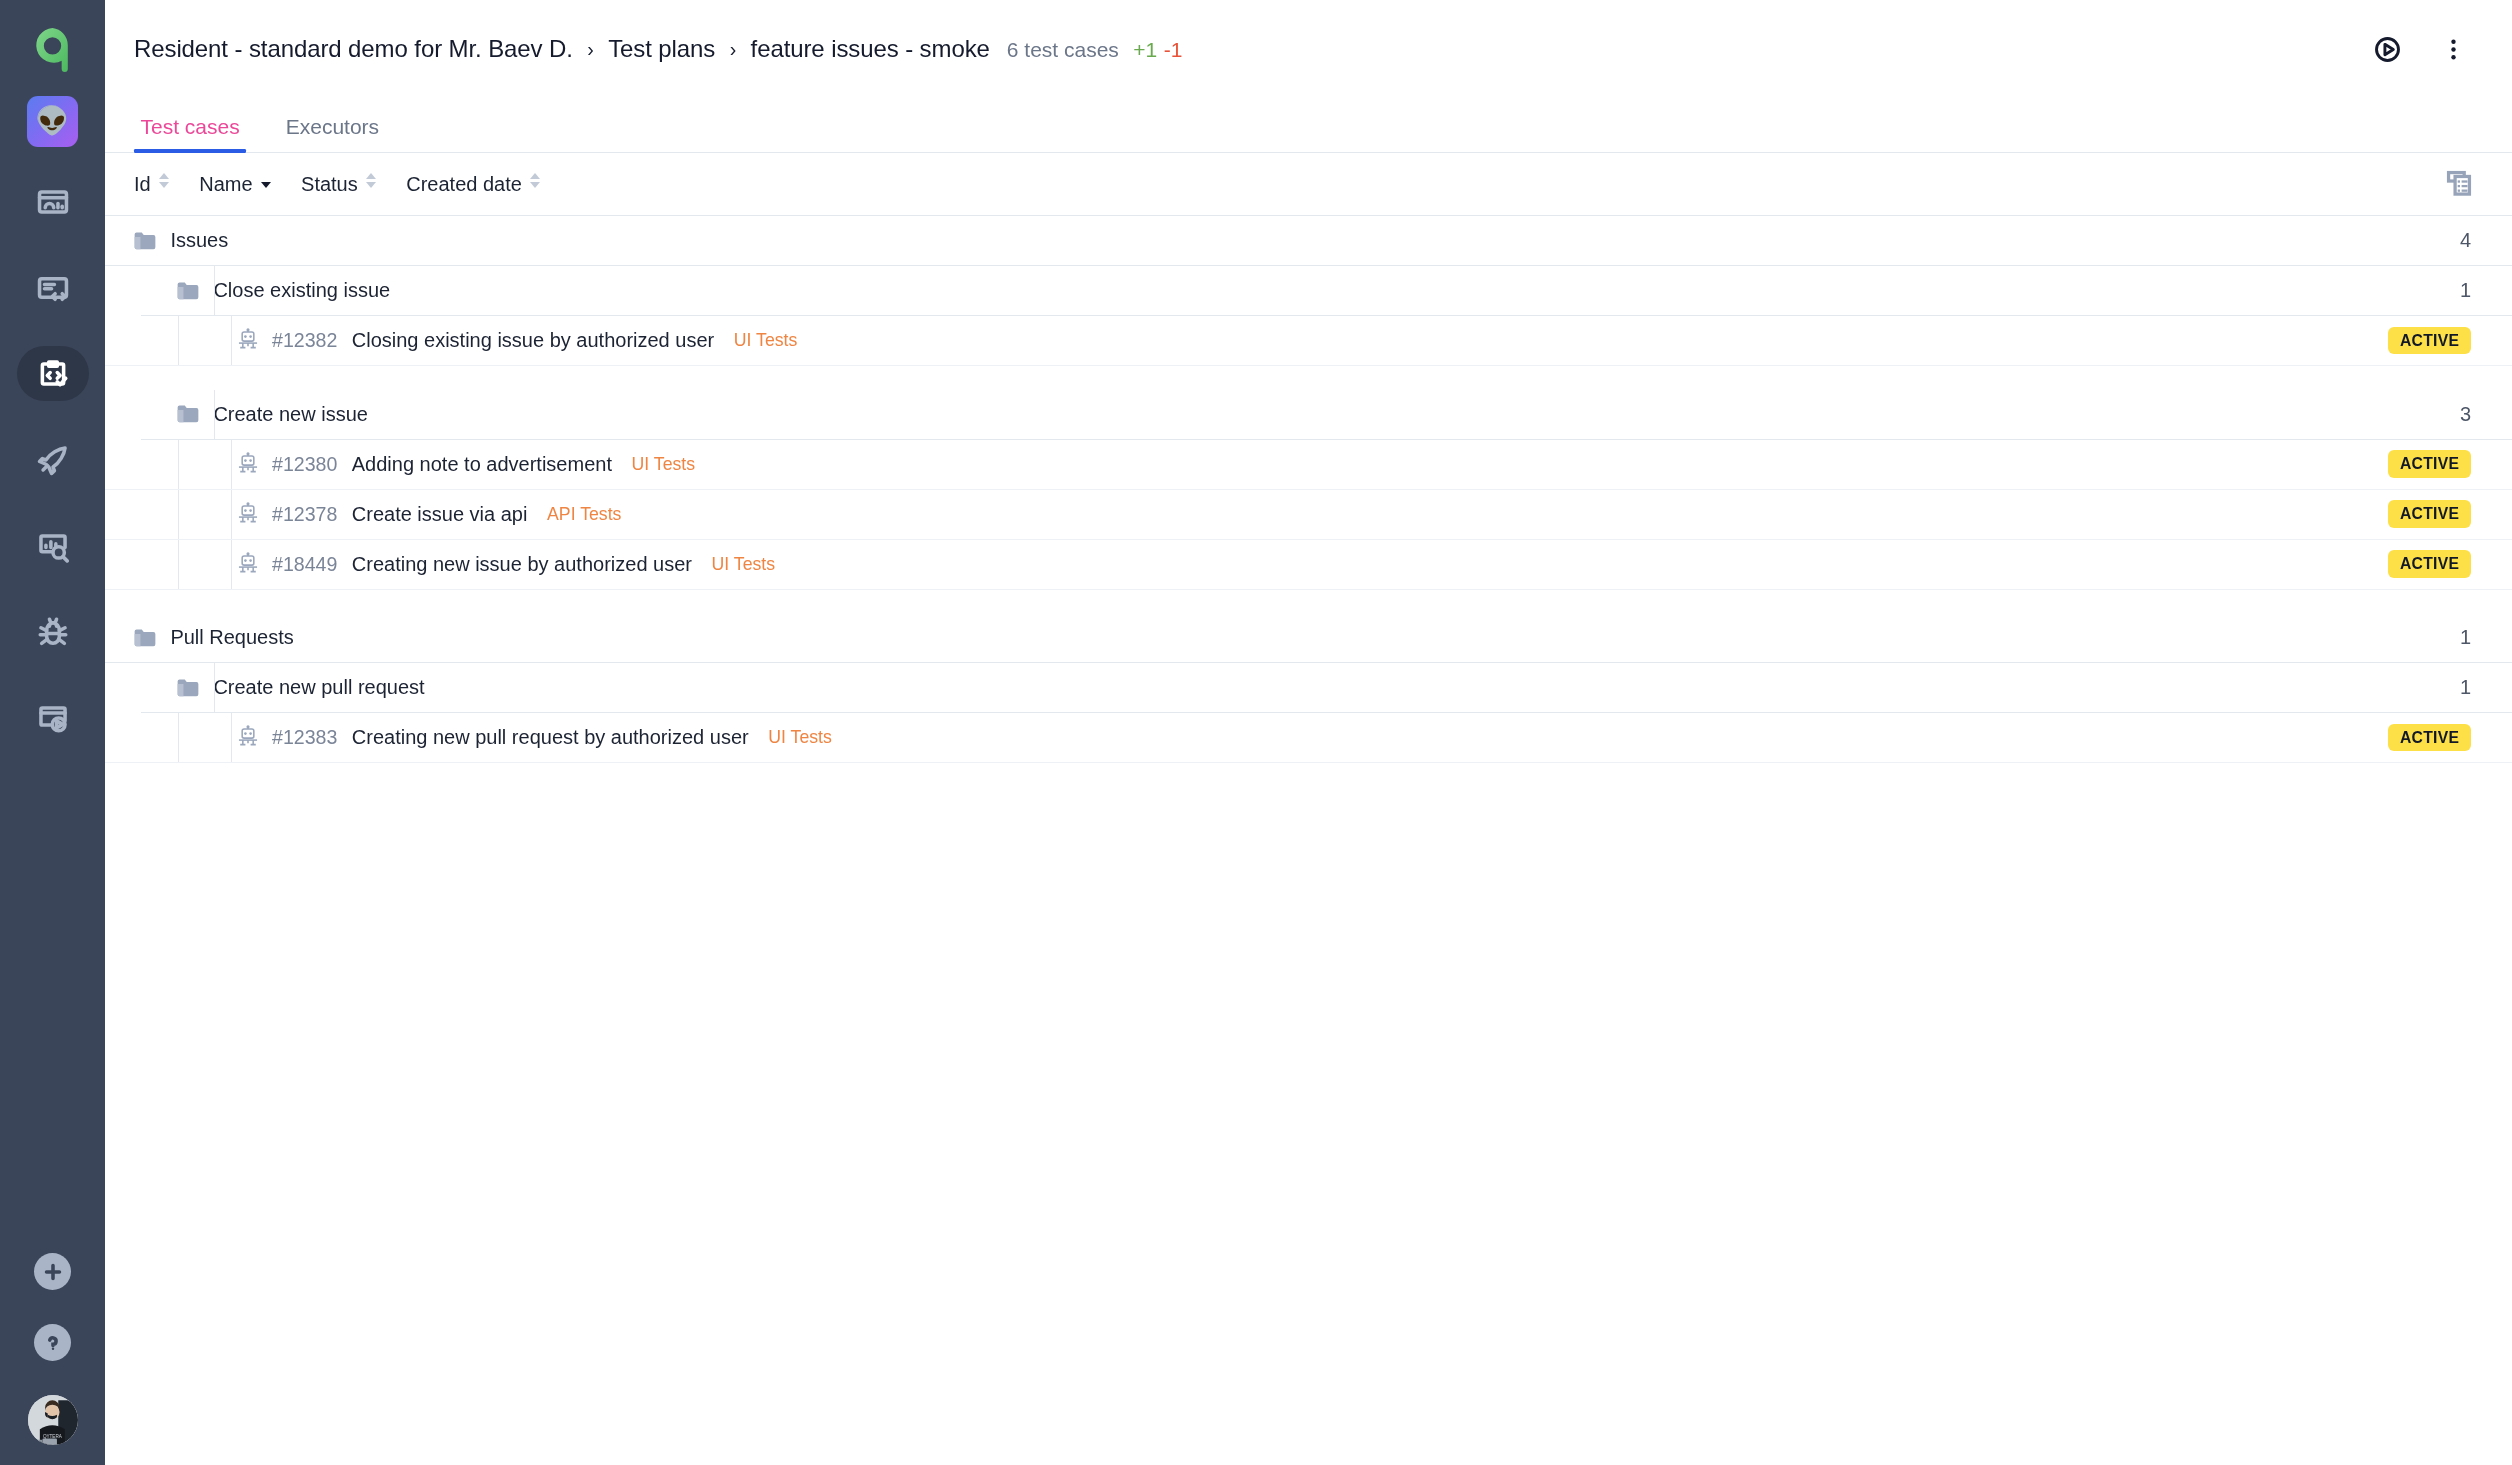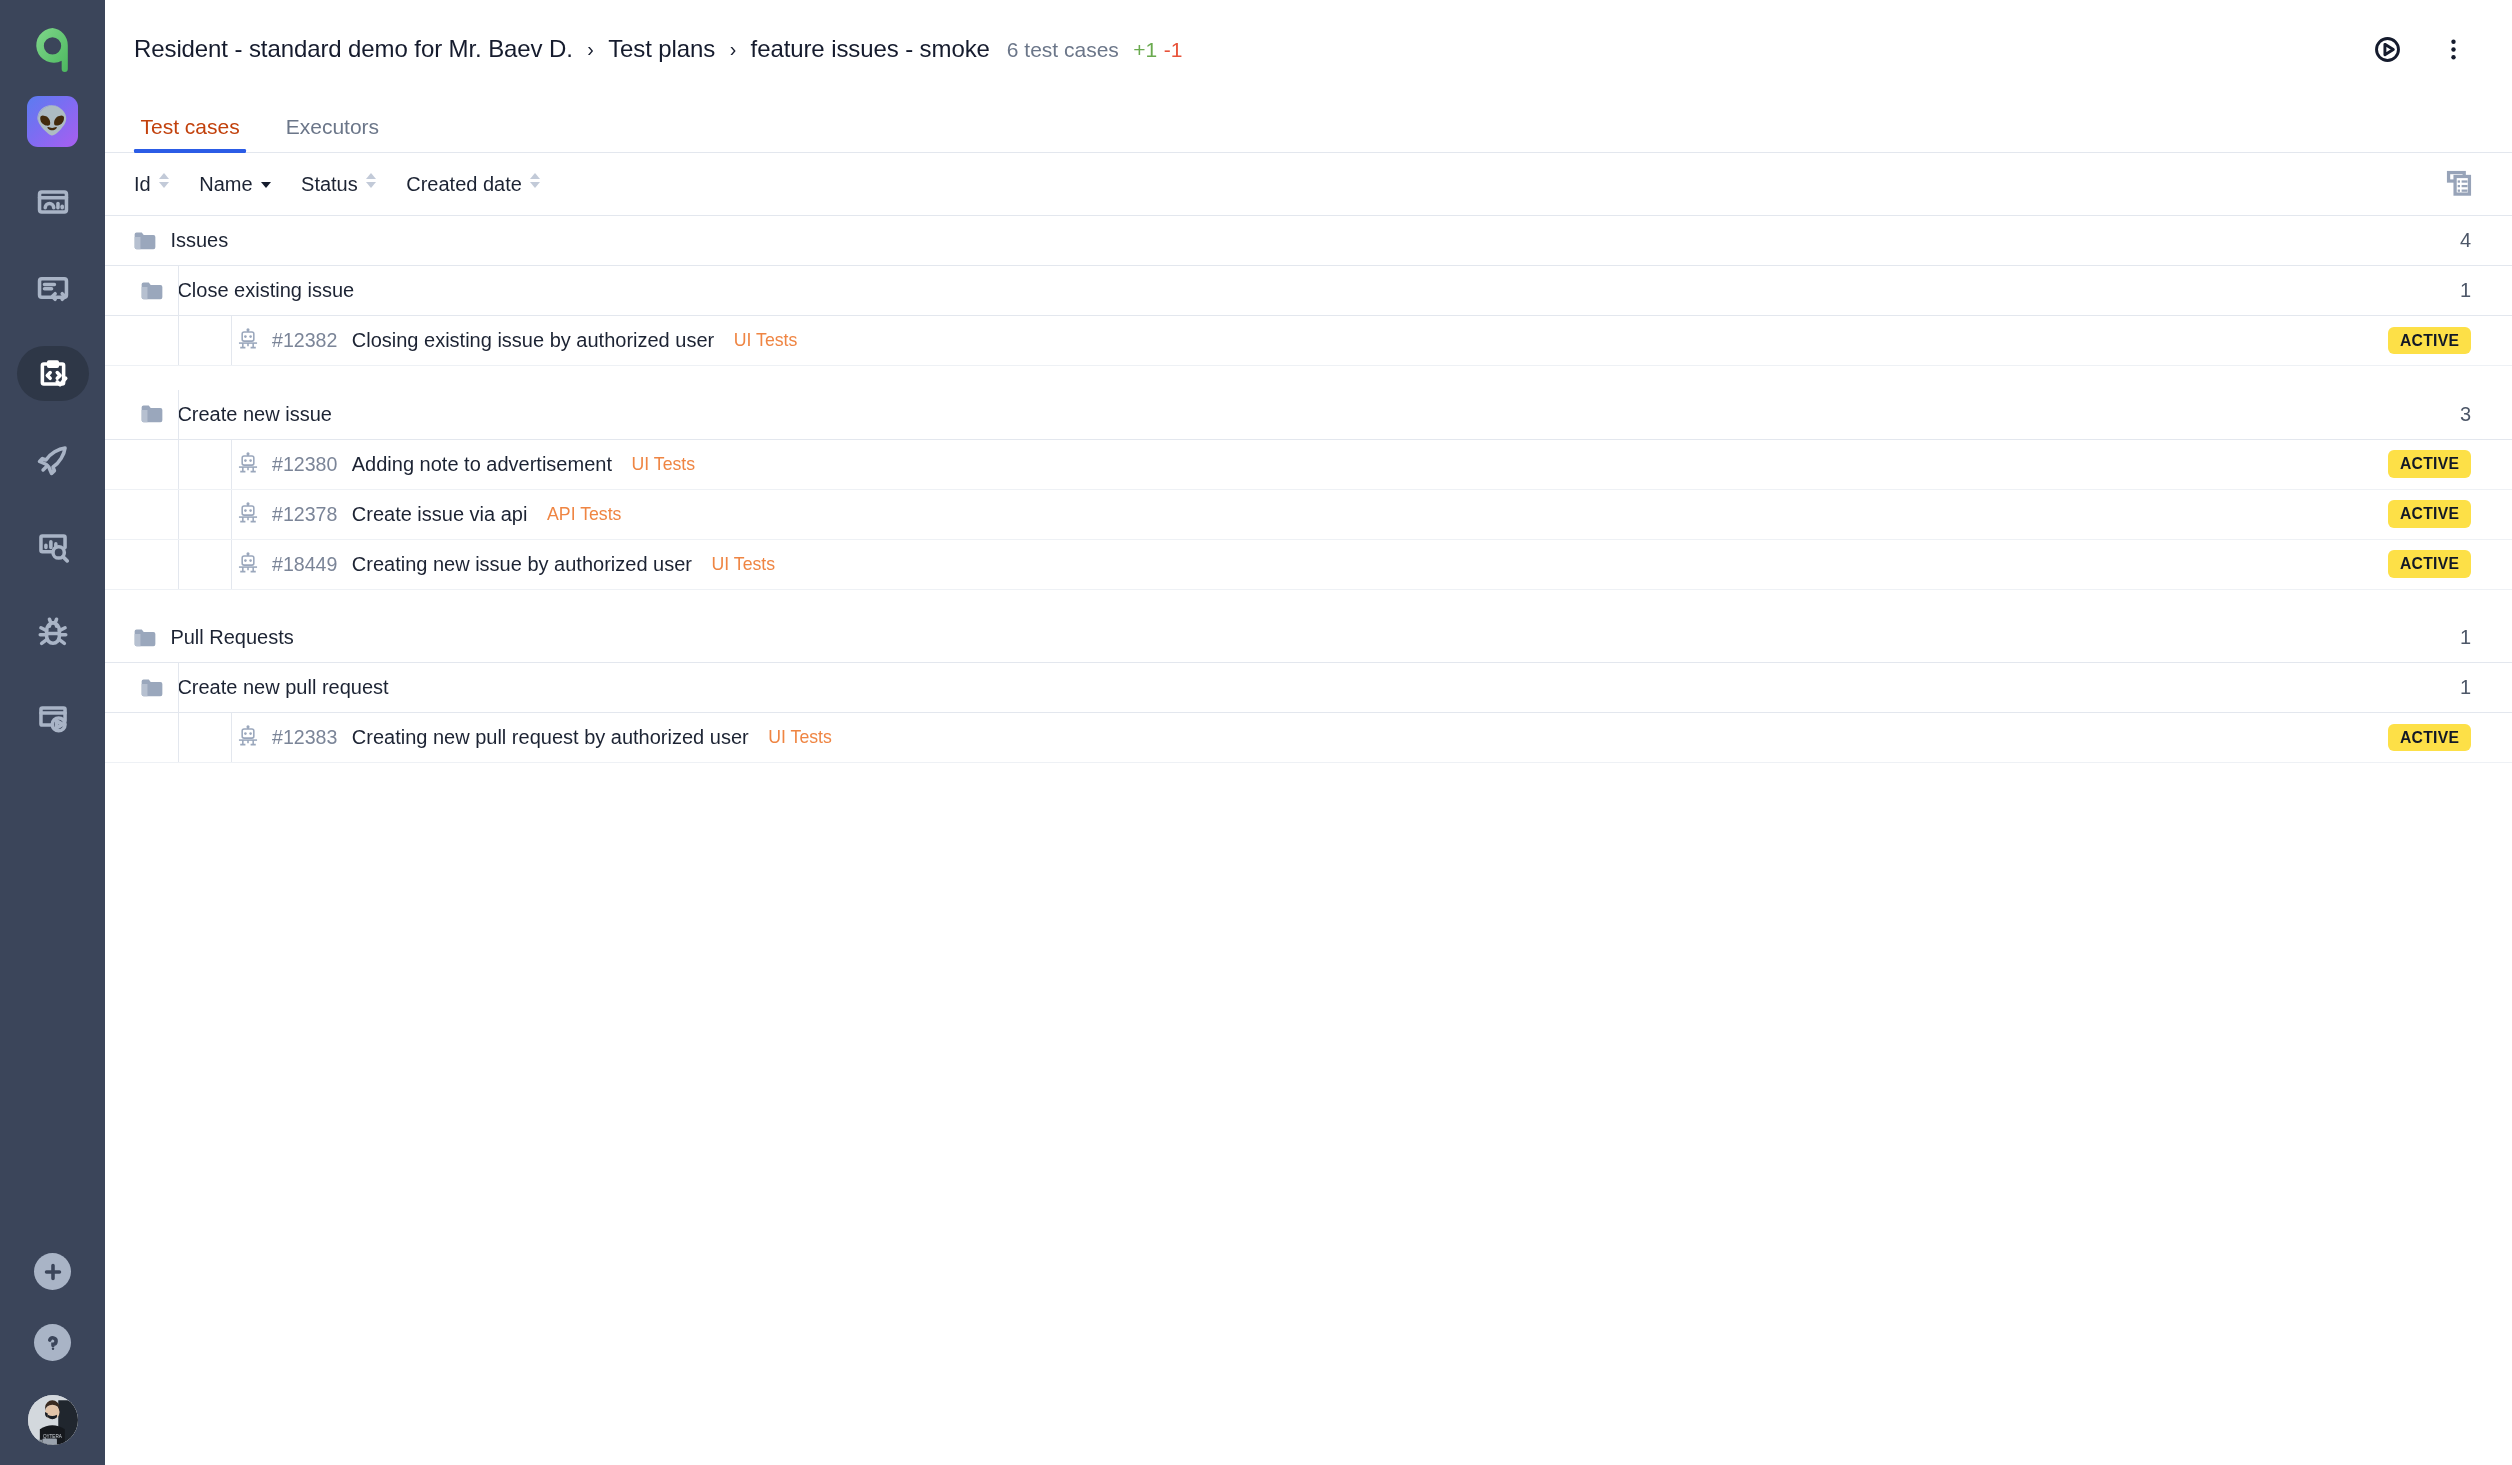--- a/index.html
+++ b/index.html
@@ -91,21 +91,21 @@
   
   .tabs {
     display: flex; align-items: flex-end; gap: 0;
     padding: 0 0 0 29px; height: 55px; flex: 0 0 55px;
     border-bottom: 1.3px solid #e3e7ee;
   }
   .tab {
     font-size: 21px; color: #6b7689; padding: 0 6.5px 13px 6.5px;
     margin-right: 33px; position: relative;
   }
-  .tab.active { color: #c2410c; }
+  .tab.active { color: #ec4899; }
   .tab.active::after {
     content:""; position:absolute; left:0; right:0; bottom:-1.3px; height:4.6px;
     background:#2b5ce6; border-radius: 1.3px;
   }
 
   
   .thead {
     height: 63px; flex: 0 0 63px;
     display: flex; align-items: center;
     padding: 0 38px 0 29px;
@@ -125,21 +125,21 @@
   .thead-right { margin-left: auto; display: flex; align-items: center; }
   .cols-icon svg { width: 30px; height: 30px; }
   .cols-icon .st { stroke:#97a3b8; stroke-width:5; fill:#fff; }
   .cols-icon .fl { fill:#97a3b8; }
 
   
   .tree { flex: 1; overflow: hidden; }
 
   .row { display: flex; align-items: center; position: relative; }
   .row-l0 { height: 50px; padding-left: 29px; border-bottom: 1.3px solid #e3e7ee; }
-  .row-l1 { height: 50px; padding-left: 36px; border-bottom: 1.3px solid #e3e7ee; }
+  .row-l1 { height: 50px; padding-left: 36px; border-bottom: 1.3px solid #e3e7ee; margin-left: 36px; }
   .row-l2 { height: 50px; padding-left: 132px; border-bottom: 1.3px solid #eef1f5; }
   .gap { height: 23.6px; }
 
   .guide {
     position: absolute; top: 0; bottom: 0; width: 1.3px; background: #e3e7ee;
   }
   .g1 { left: 73px; }
   .g2 { left: 126px; }
 
   .folder-icon { width: 22px; height: 19.6px; margin-right: 14.4px; flex: 0 0 22px; }

